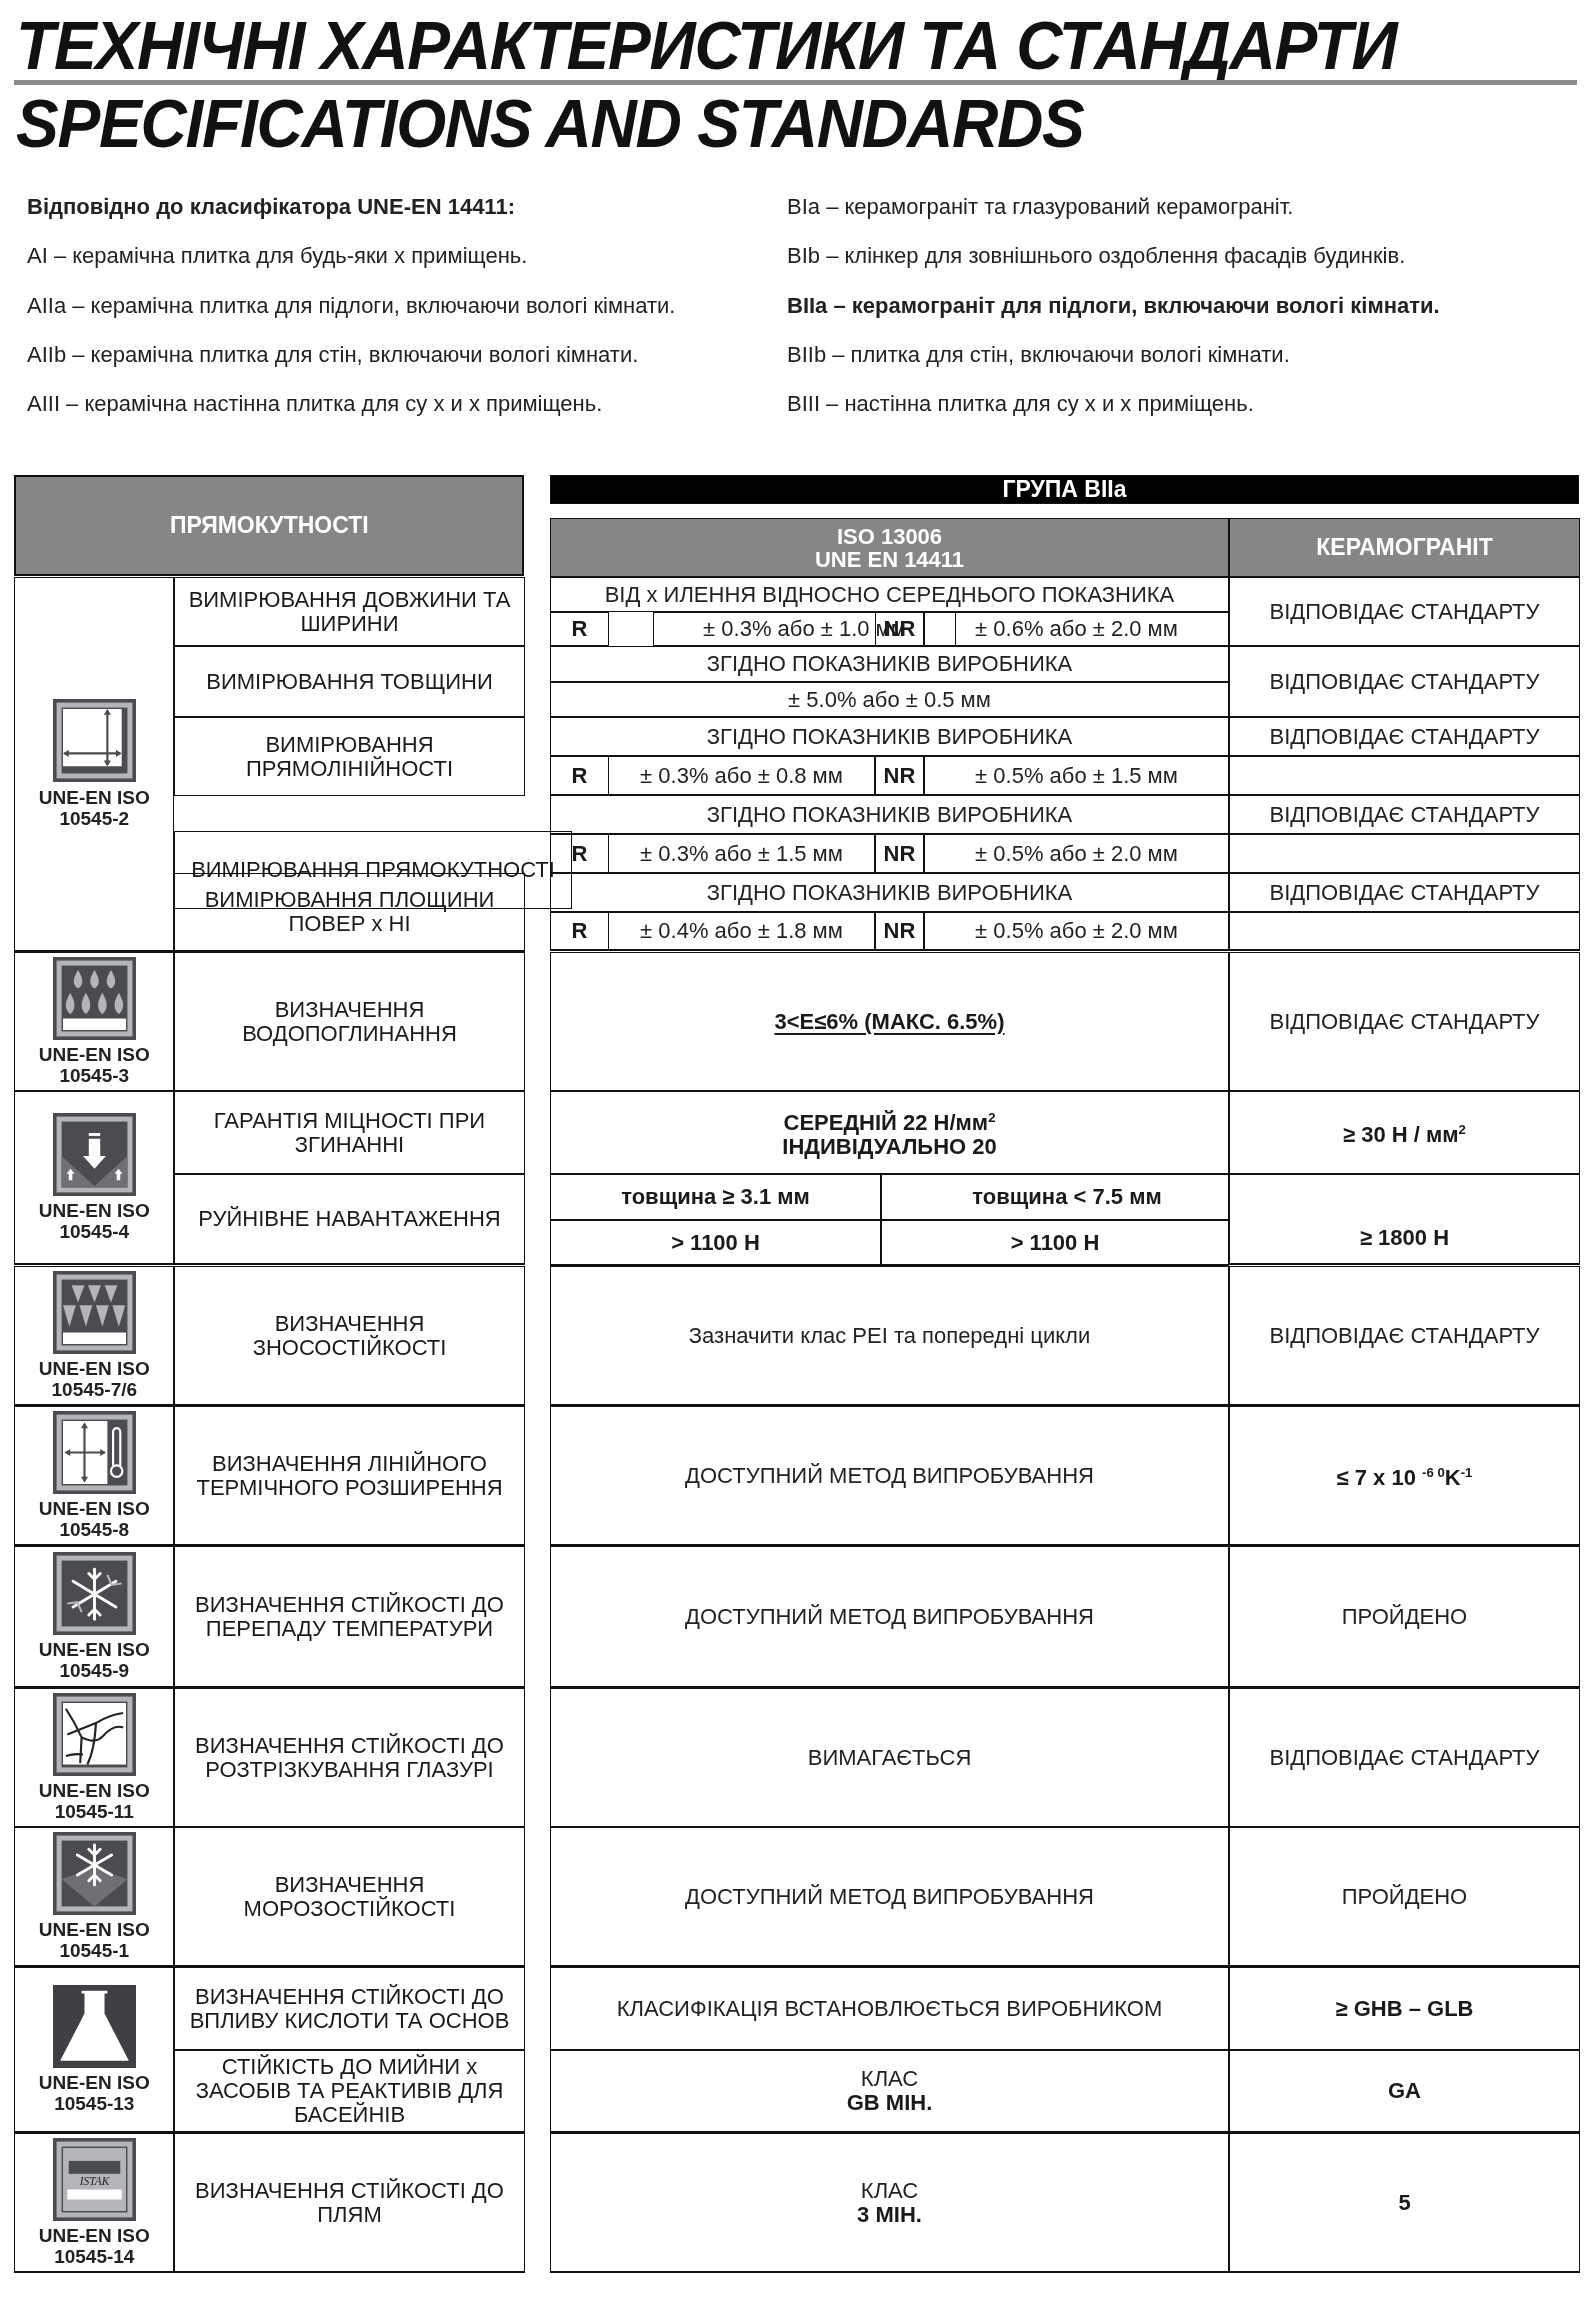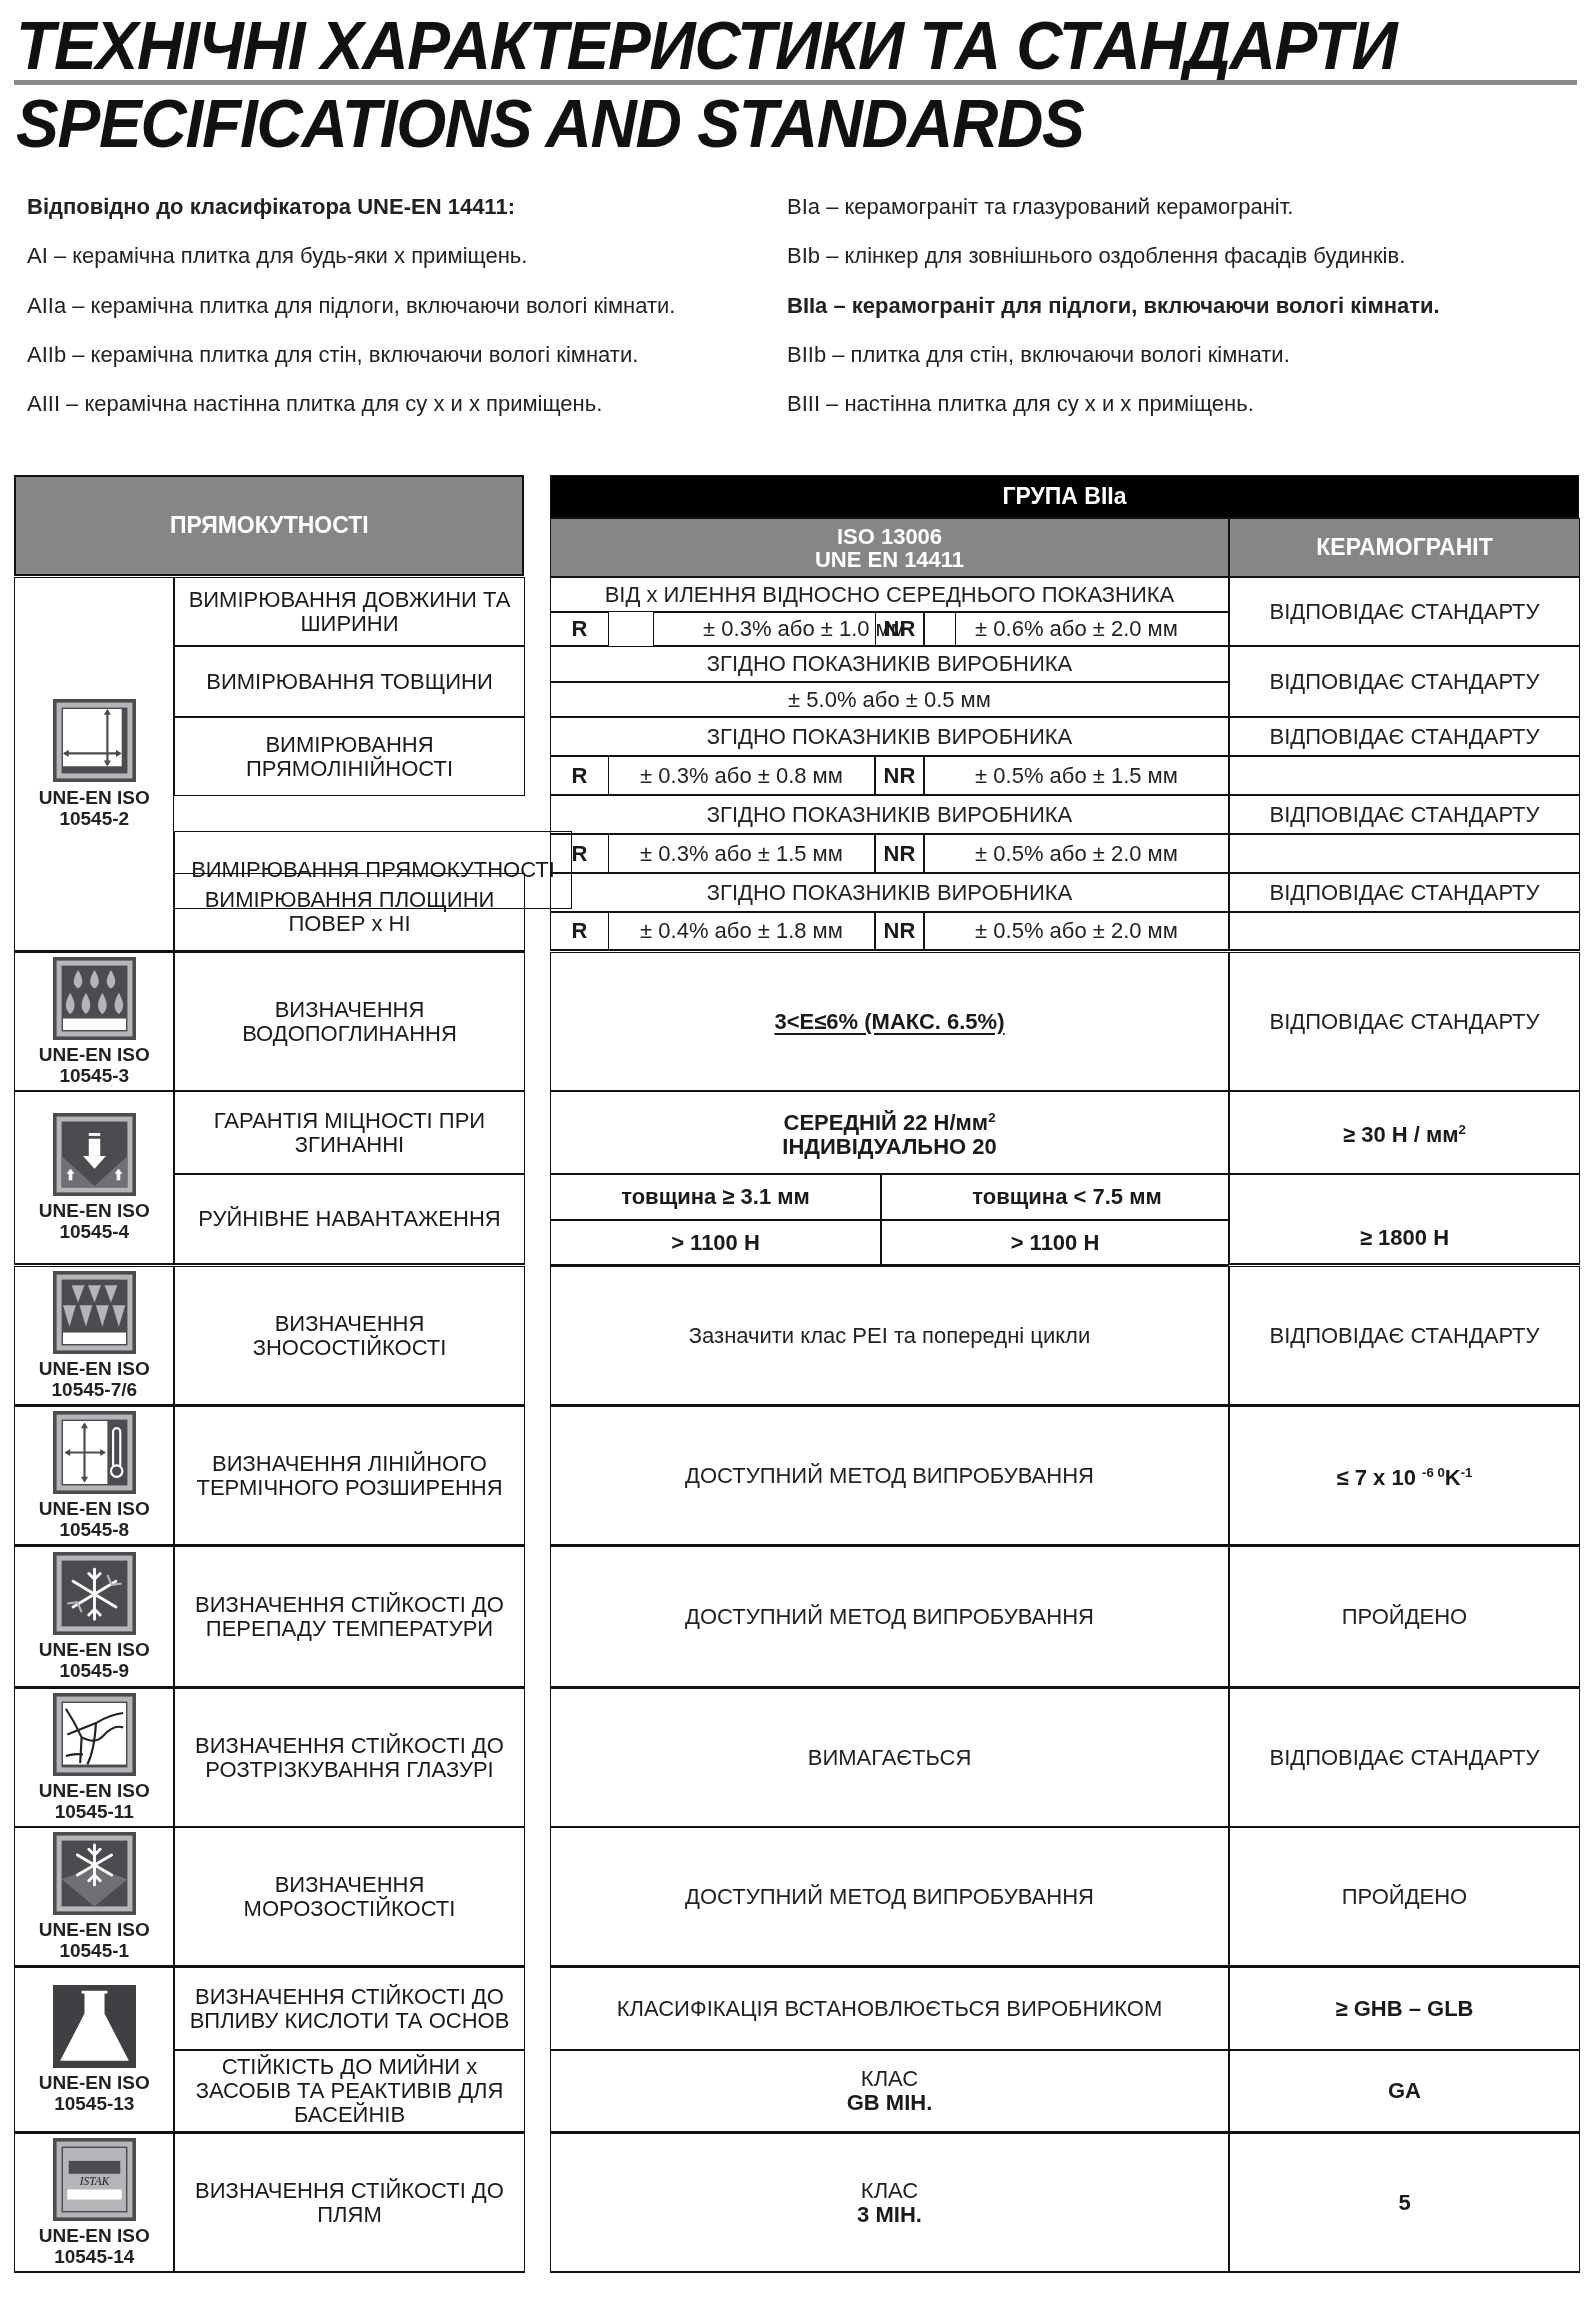--- a/index.html
+++ b/index.html
@@ -39,21 +39,21 @@
 <div class="abs cls" style="left:787px; top:194px;">BIa – керамограніт та глазурований керамограніт.</div>
 <div class="abs cls" style="left:787px; top:243px;">BIb – клінкер для зовнішнього оздоблення фасадів будинків.</div>
 <div class="abs cls bold" style="left:787px; top:293px;">BIIa – керамограніт для підлоги, включаючи вологі кімнати.</div>
 <div class="abs cls" style="left:787px; top:342px;">BIIb – плитка для стін, включаючи вологі кімнати.</div>
 <div class="abs cls" style="left:787px; top:391px;">BIII – настінна плитка для су х и х приміщень.</div>
 
 <div class="abs cell hdr-grey" style="left:14.3px; top:475px; width:510px; height:101px; border-width:2.1px;">
   <span>ПРЯМОКУТНОСТІ</span>
 </div>
 
-<div class="abs cell hdr-black" style="left:550px; top:475px; width:1029px; height:43px;">
+<div class="abs cell hdr-black" style="left:550px; top:475px; width:1029px; height:29px;">
   <span>ГРУПА BIIa</span>
 </div>
 <div class="abs cell hdr-grey" style="left:550px; top:518px; width:679px; height:59px; flex-direction:column; line-height:23px; font-size:22px;">
   <span>ISO 13006</span>
   <span>UNE EN 14411</span>
 </div>
 <div class="abs cell hdr-grey" style="left:1229px; top:518px; width:351px; height:59px;">
   <span>КЕРАМОГРАНІТ</span>
 </div>
 

